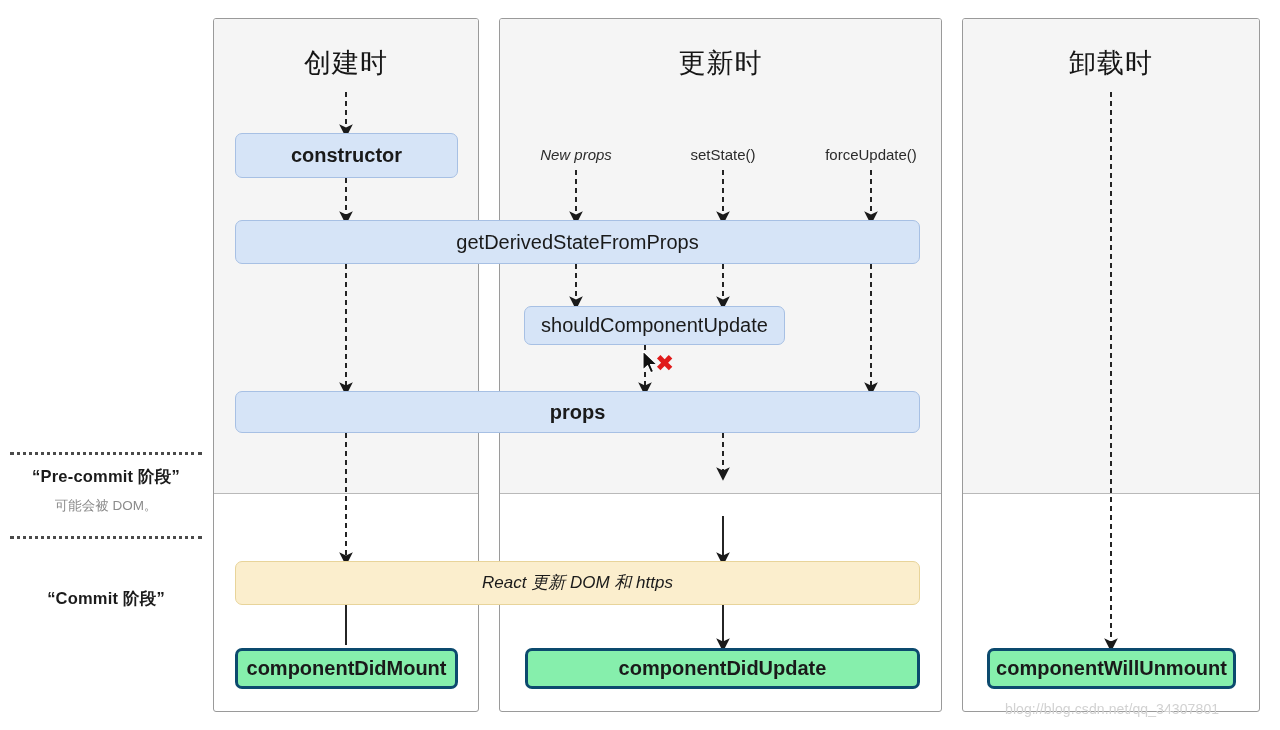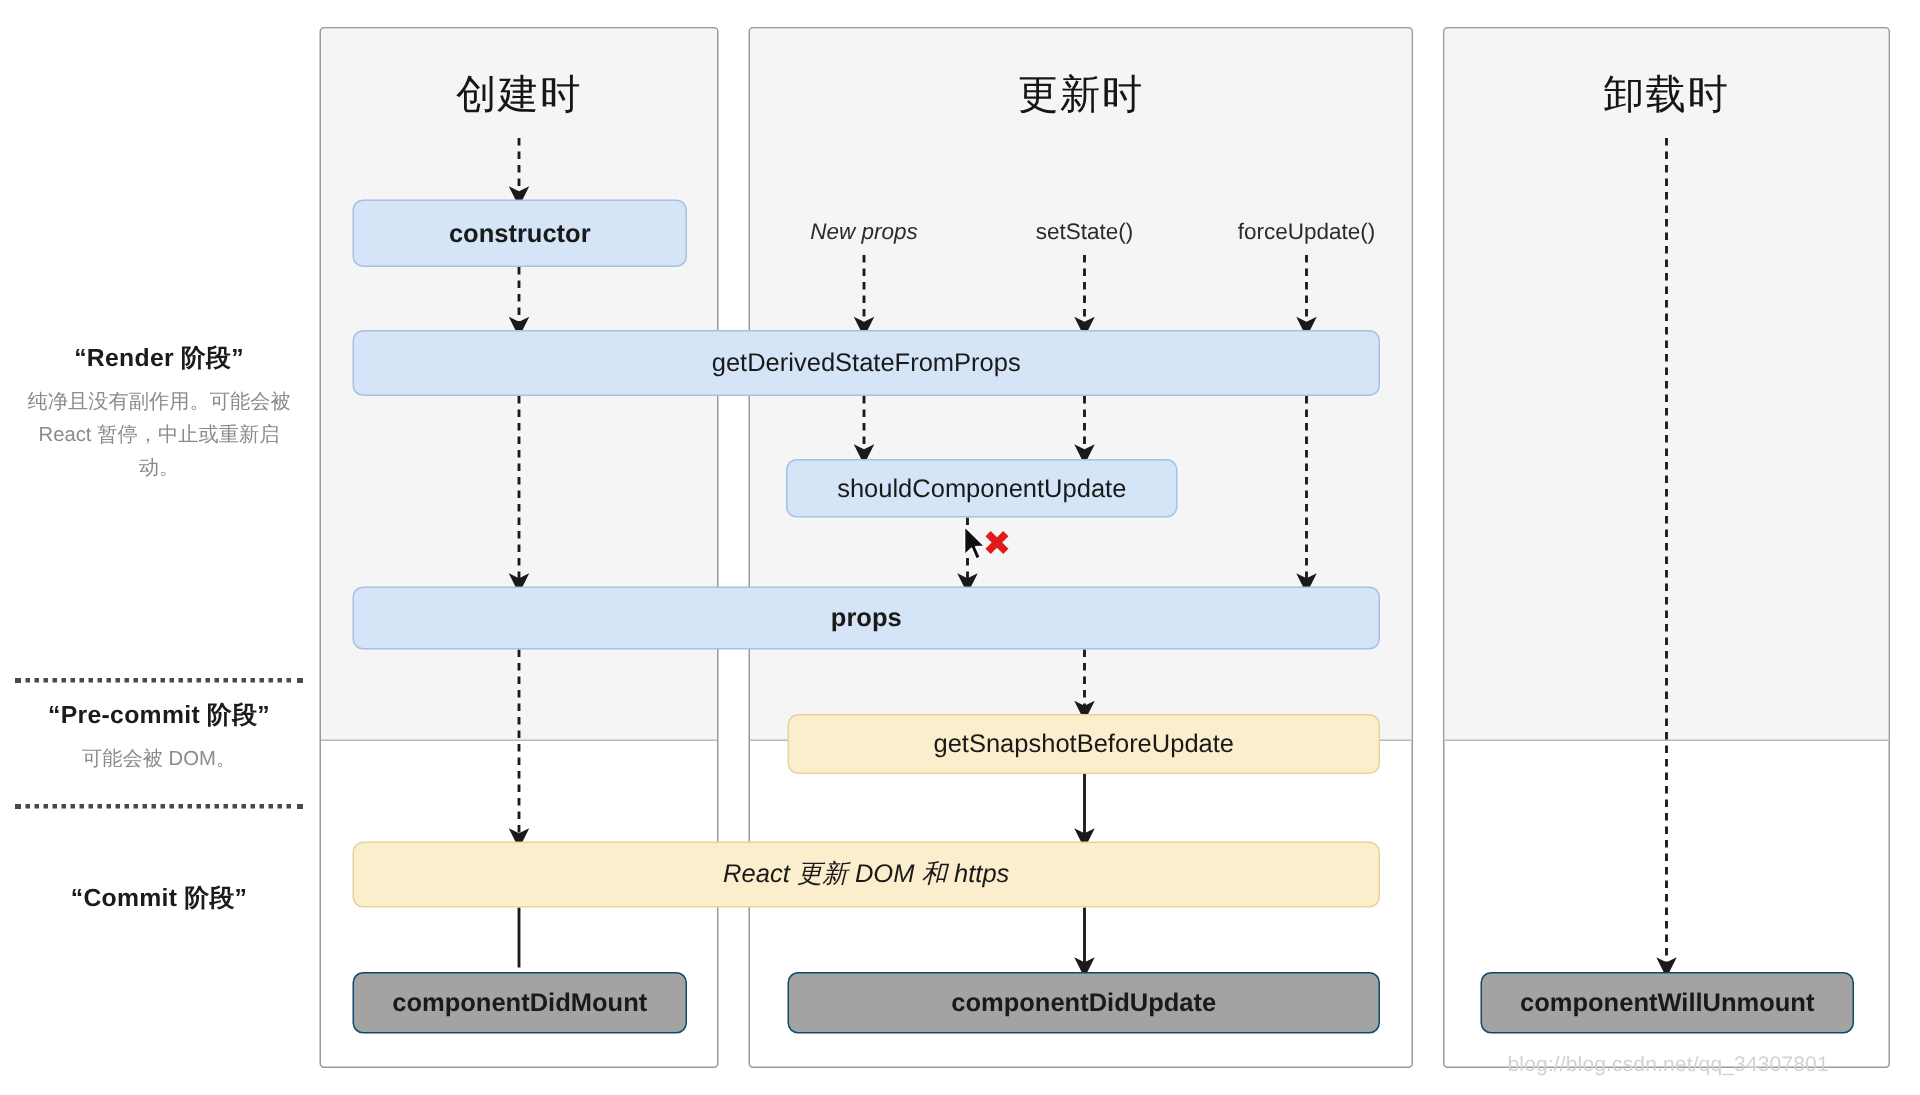--- a/index.html
+++ b/index.html
@@ -94,28 +94,28 @@
 
   
   .lbox {
     position: absolute;
     box-sizing: border-box;
     border-radius: 7px;
     display: flex;
     align-items: center;
     justify-content: center;
     text-align: center;
-    font-size: 17px;
+    font-size: 20px;
     color: #1a1a1a;
     z-index: 6;
     line-height: 1.15;
   }
   .lbox.blue  { background: #d6e4f7; border: 1px solid #a7c0e4; }
   .lbox.cream { background: #fbeecd; border: 1px solid #e8d49a; }
-  .lbox.green { background: #a3a3a3; border: 1px solid #0c4a6e; }
+  .lbox.green { background: #86efac; border: 3px solid #0c4a6e; }
   .lbox.bold  { font-weight: 700; }
   .lbox.ital  { font-style: italic; font-size: 17px; }
 
   
   .trigger {
     position: absolute;
     text-align: center;
     font-size: 15px;
     color: #2b2b2b;
     white-space: nowrap;
@@ -163,24 +163,20 @@
     letter-spacing: 0.1px;
   }
 </style>
 </head>
 <body>
 
 <div id="stage">
 
   <div id="legend">
 
-    <div class="legend-block" style="top:228px;">
-      <div class="legend-title">“Render 阶段”</div>
-      <div class="legend-desc">纯净且没有副作用。可能会被 React 暂停，中止或重新启动。</div>
-    </div>
 
     <div class="legend-divider" style="top:452px;"></div>
 
     <div class="legend-block" style="top:466px;">
       <div class="legend-title">“Pre-commit 阶段”</div>
       <div class="legend-desc">可能会被 DOM。</div>
     </div>
 
     <div class="legend-divider" style="top:536px;"></div>
 
@@ -245,21 +241,20 @@
   <div class="trigger" style="left:795px; top:146px; width:152px;">forceUpdate()</div>
 
   <div class="lbox blue bold" style="left:235px; top:133px; width:223px; height:45px;">constructor</div>
 
   <div class="lbox blue" style="left:235px; top:220px; width:685px; height:44px;">getDerivedStateFromProps</div>
 
   <div class="lbox blue" style="left:524px; top:306px; width:261px; height:39px;">shouldComponentUpdate</div>
 
   <div class="lbox blue bold" style="left:235px; top:391px; width:685px; height:42px;">props</div>
 
-  <div class="lbox cream" style="left:525px; top:476px; width:395px; height:40px;">getSnapshotBeforeUpdate</div>
 
   <div class="lbox cream ital" style="left:235px; top:561px; width:685px; height:44px;">React 更新 DOM 和 https</div>
 
   <div class="lbox green bold" style="left:235px; top:648px; width:223px; height:41px;">componentDidMount</div>
 
   <div class="lbox green bold" style="left:525px; top:648px; width:395px; height:41px;">componentDidUpdate</div>
 
   <div class="lbox green bold" style="left:987px; top:648px; width:249px; height:41px;">componentWillUnmount</div>
 
   <div id="xmark">✖</div>

